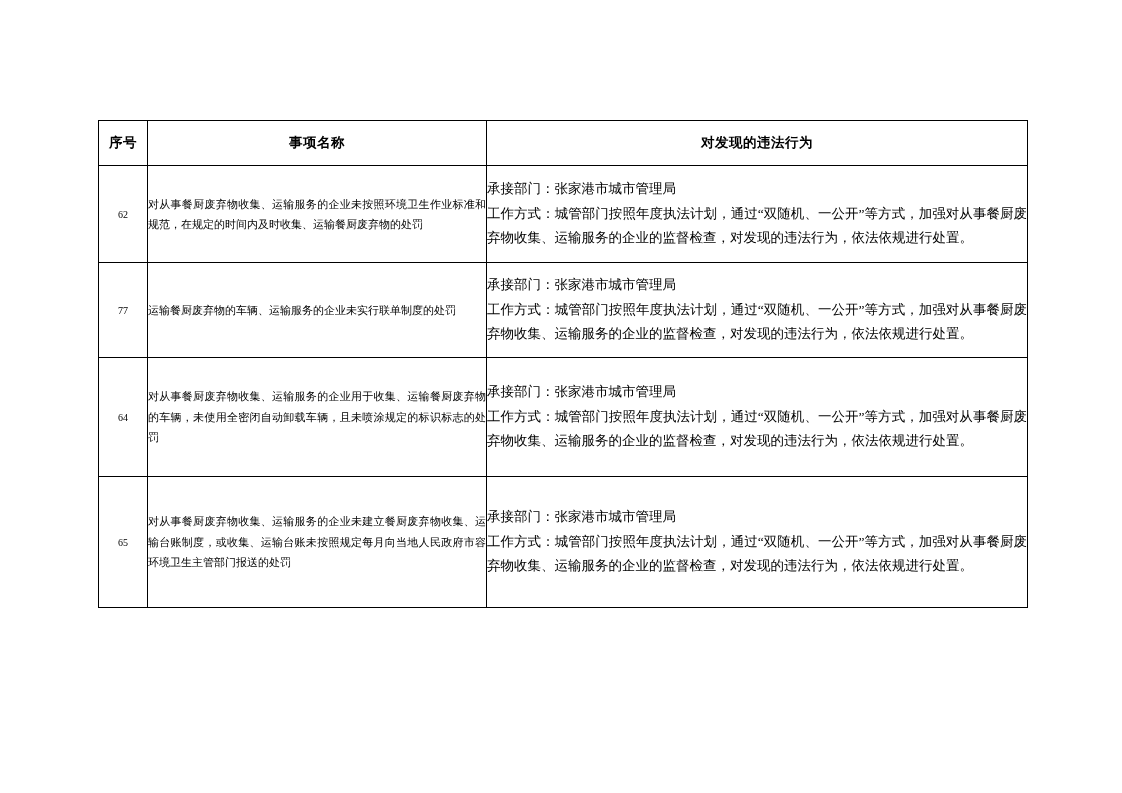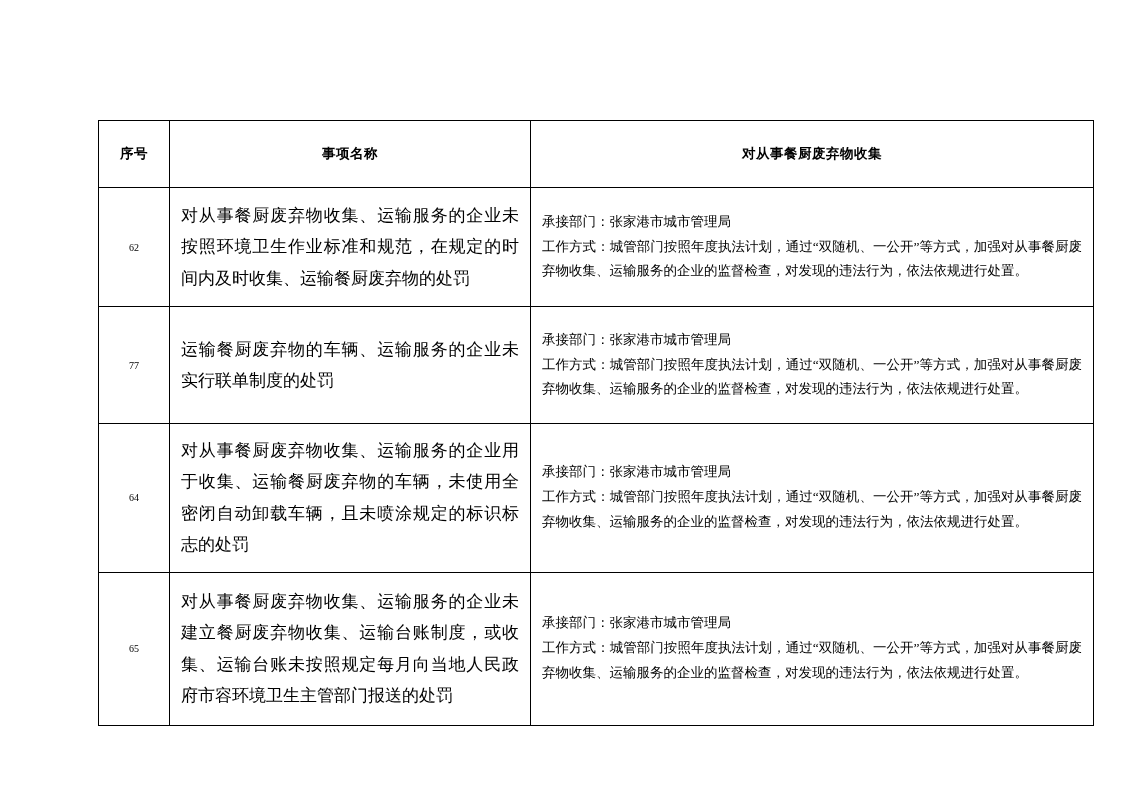--- a/index.html
+++ b/index.html
@@ -25,39 +25,39 @@
     position: absolute;
     left: 98px;
     top: 120px;
     width: 926px;
     border-collapse: collapse;
     table-layout: fixed;
   }
   .doc-table td, .doc-table th {
     border: 1px solid #000000;
     vertical-align: middle;
-    padding: 11px;
+    padding: 0;
   }
   .col-seq { width: 48px; }
   .col-name { width: 338px; }
   .col-dept { width: 540px; }
 
   .head-cell {
     text-align: center;
     font-weight: bold;
     font-size: 13.5px;
     height: 44px;
     letter-spacing: 0.5px;
   }
   .seq-cell {
     text-align: center;
     font-size: 10px;
   }
   .name-cell {
-    font-size: 17px;
+    font-size: 11px;
     line-height: 1.85;
     padding: 10px 14px 10px 16px;
     text-align: justify;
     text-justify: inter-ideograph;
   }
   .dept-cell {
     font-size: 13.5px;
     line-height: 1.85;
     padding: 10px 14px 10px 12px;
     text-align: justify;
@@ -85,21 +85,21 @@
 </head>
 <body>
 
 <div class="page">
 
   <table class="doc-table">
     <thead>
       <tr>
         <th class="head-cell col-seq">序号</th>
         <th class="head-cell col-name">事项名称</th>
-        <th class="head-cell col-dept">对从事餐厨废弃物收集</th>
+        <th class="head-cell col-dept">对发现的违法行为</th>
       </tr>
     </thead>
     <tbody>
       <tr class="row-62">
         <td class="seq-cell col-seq">62</td>
         <td class="name-cell col-name">对从事餐厨废弃物收集、运输服务的企业未按照环境卫生作业标准和规范，在规定的时间内及时收集、运输餐厨废弃物的处罚</td>
         <td class="dept-cell col-dept">
           <span class="dept-line">承接部门：张家港市城市管理局</span>
           <span class="dept-para">工作方式：城管部门按照年度执法计划，通过“双随机、一公开”等方式，加强对从事餐厨废弃物收集、运输服务的企业的监督检查，对发现的违法行为，依法依规进行处置。</span>
         </td>

